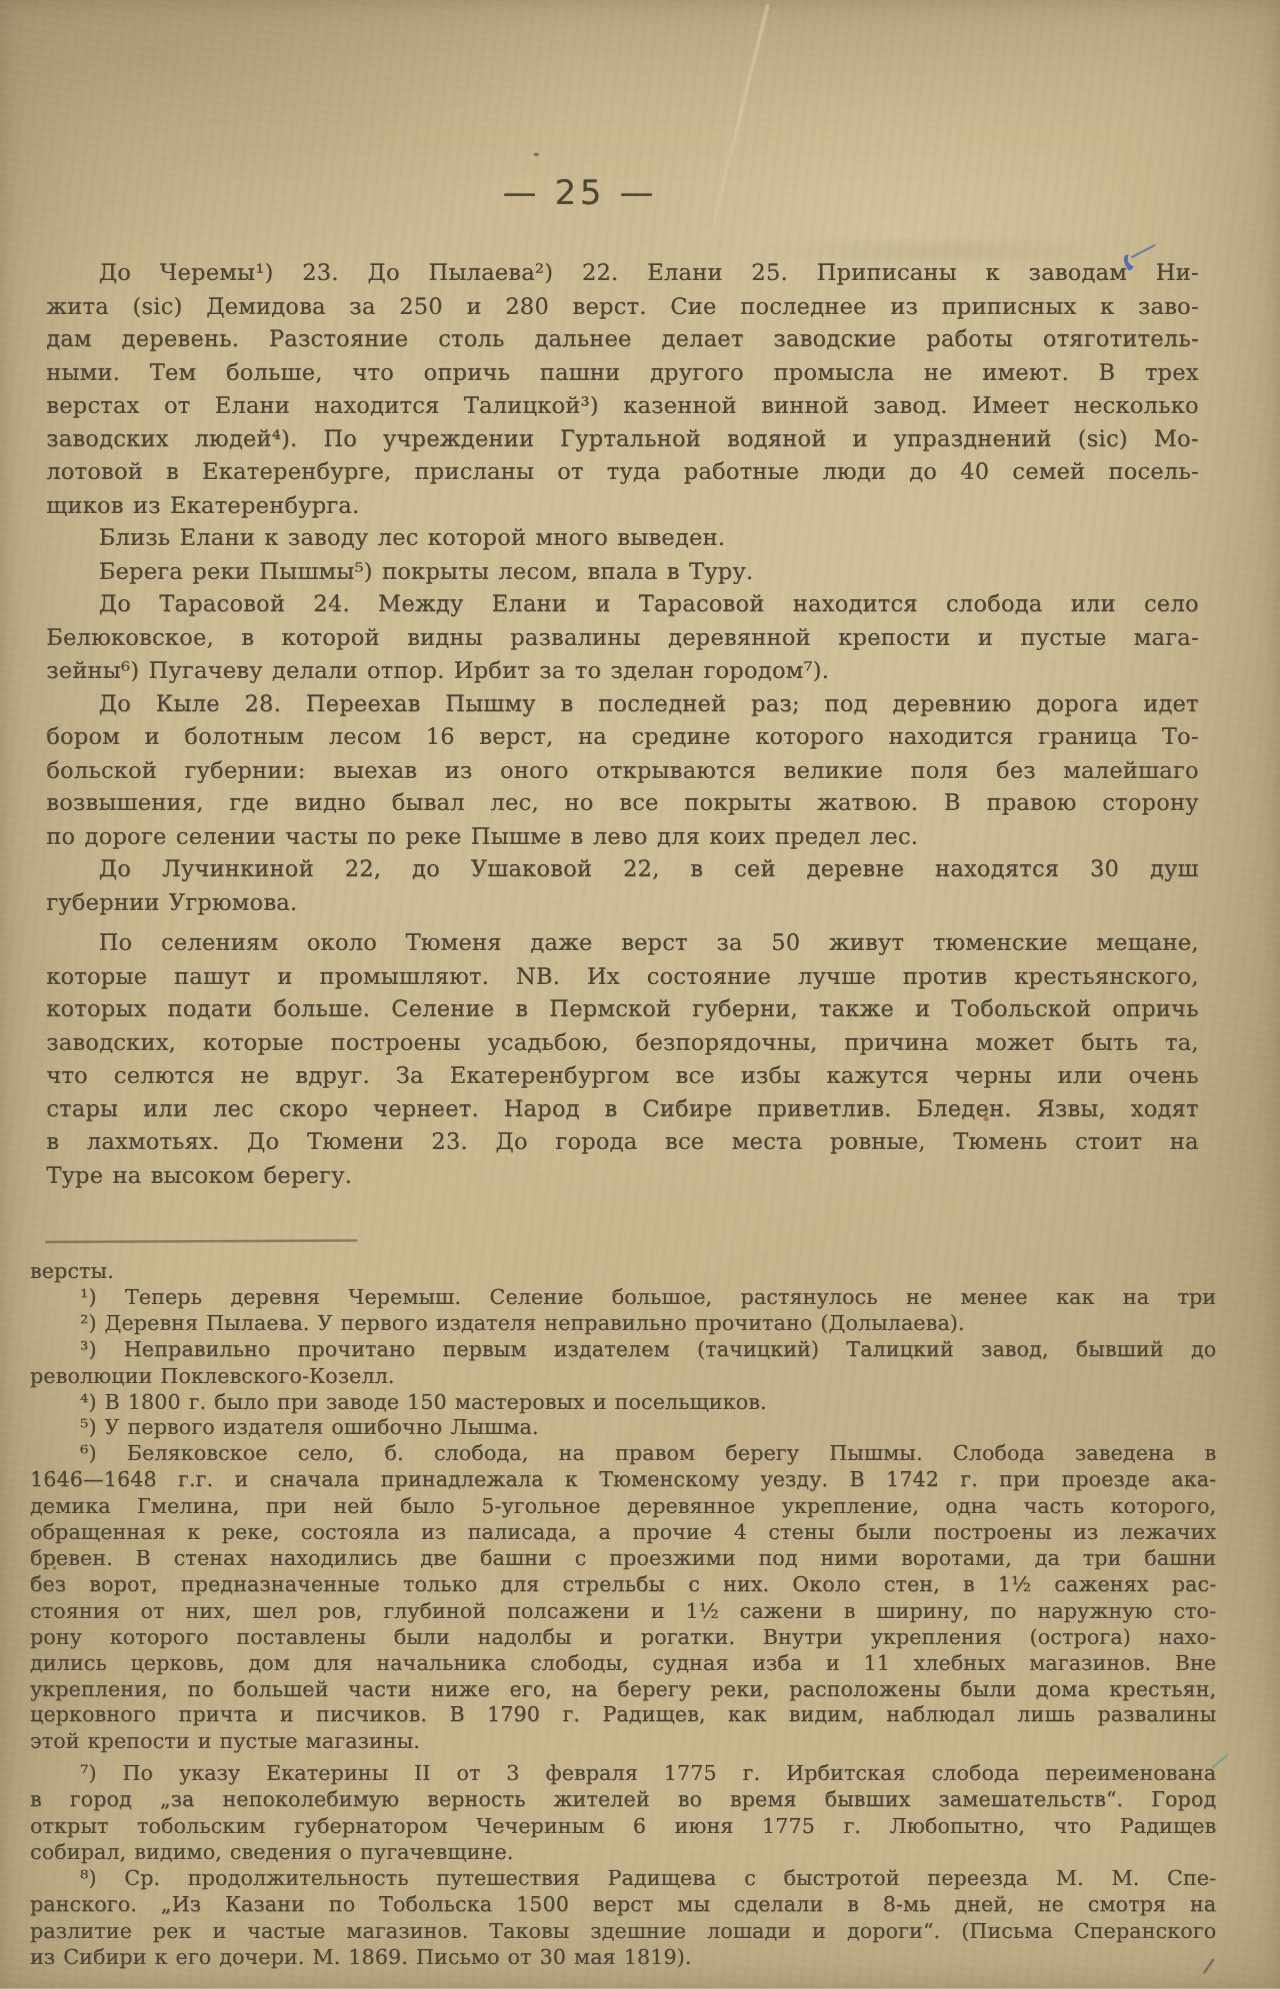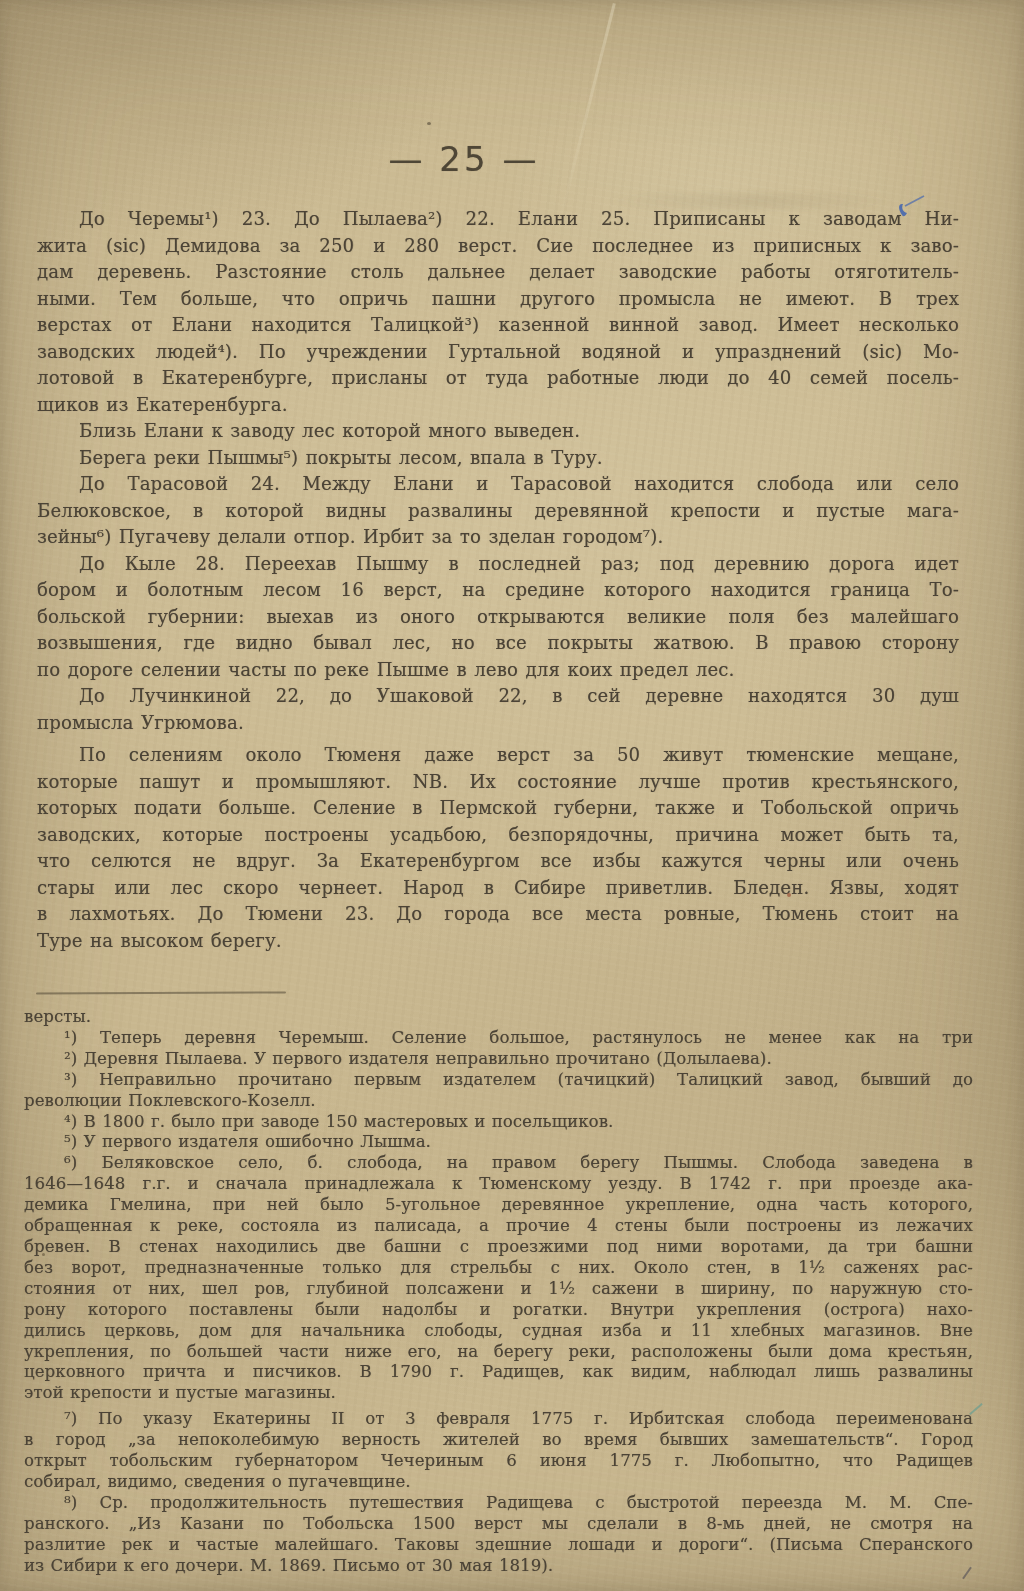--- a/index.html
+++ b/index.html
@@ -26,21 +26,21 @@
     position: absolute; inset: 0; pointer-events: none;
     background:
       repeating-linear-gradient(97deg, rgba(120,100,70,0.035) 0 3px, transparent 3px 9px),
       repeating-linear-gradient(9deg, rgba(255,250,230,0.03) 0 2px, transparent 2px 7px);
   }
   .header {
     position: absolute; top: 139px; left: 37px; width: 922px;
     text-align: center;
     transform: translateX(-34px);
     font-family: "DejaVu Sans", "Liberation Sans", sans-serif;
-    font-size: 34px; letter-spacing: 3px;
+    font-size: 27px; letter-spacing: 3px;
     color: #4e4636;
     text-shadow: 0 0 0.8px rgba(78,70,54,0.55);
   }
   .bodytext, .footnotes {
     position: absolute;
     color: #4b4336;
     text-shadow: 0.3px 0.3px 0.7px rgba(75,67,53,0.5);
   }
   .bodytext {
     top: 206px; left: 37px; width: 922px;
@@ -115,21 +115,21 @@
       <div class="line in end">Берега реки Пышмы⁵) покрыты лесом, впала в Туру.</div>
       <div class="line in">До Тарасовой 24. Между Елани и Тарасовой находится слобода или село</div>
       <div class="line">Белюковское, в которой видны развалины деревянной крепости и пустые мага-</div>
       <div class="line end">зейны⁶) Пугачеву делали отпор. Ирбит за то зделан городом⁷).</div>
       <div class="line in">До Кыле 28. Переехав Пышму в последней раз; под деревнию дорога идет</div>
       <div class="line">бором и болотным лесом 16 верст, на средине которого находится граница То-</div>
       <div class="line">больской губернии: выехав из оного открываются великие поля без малейшаго</div>
       <div class="line">возвышения, где видно бывал лес, но все покрыты жатвою. В правою сторону</div>
       <div class="line end">по дороге селении часты по реке Пышме в лево для коих предел лес.</div>
       <div class="line in">До Лучинкиной 22, до Ушаковой 22, в сей деревне находятся 30 душ</div>
-      <div class="line end">промысла Угрюмова.</div>
+      <div class="line end">губернии Угрюмова.</div>
       <div class="line in gap">По селениям около Тюменя даже верст за 50 живут тюменские мещане,</div>
       <div class="line">которые пашут и промышляют. NB. Их состояние лучше против крестьянского,</div>
       <div class="line">которых подати больше. Селение в Пермской губерни, также и Тобольской опричь</div>
       <div class="line">заводских, которые построены усадьбою, безпорядочны, причина может быть та,</div>
       <div class="line">что селются не вдруг. За Екатеренбургом все избы кажутся черны или очень</div>
       <div class="line">стары или лес скоро чернеет. Народ в Сибире приветлив. Бледен. Язвы, ходят</div>
       <div class="line">в лахмотьях. До Тюмени 23. До города все места ровные, Тюмень стоит на</div>
       <div class="line end">Туре на высоком берегу.</div>
     </div>
 
@@ -154,21 +154,21 @@
       <div class="line">дились церковь, дом для начальника слободы, судная изба и 11 хлебных магазинов. Вне</div>
       <div class="line">укрепления, по большей части ниже его, на берегу реки, расположены были дома крестьян,</div>
       <div class="line">церковного причта и писчиков. В 1790 г. Радищев, как видим, наблюдал лишь развалины</div>
       <div class="line end">этой крепости и пустые магазины.</div>
       <div class="line in gap">⁷) По указу Екатерины II от 3 февраля 1775 г. Ирбитская слобода переименована</div>
       <div class="line">в город „за непоколебимую верность жителей во время бывших замешательств“. Город</div>
       <div class="line">открыт тобольским губернатором Чечериным 6 июня 1775 г. Любопытно, что Радищев</div>
       <div class="line end">собирал, видимо, сведения о пугачевщине.</div>
       <div class="line in">⁸) Ср. продолжительность путешествия Радищева с быстротой переезда М. М. Спе-</div>
       <div class="line">ранского. „Из Казани по Тобольска 1500 верст мы сделали в 8-мь дней, не смотря на</div>
-      <div class="line">разлитие рек и частые малейшаго. Таковы здешние лошади и дороги“. (Письма Сперанского</div>
+      <div class="line">разлитие рек и частые магазинов. Таковы здешние лошади и дороги“. (Письма Сперанского</div>
       <div class="line end">из Сибири к его дочери. М. 1869. Письмо от 30 мая 1819).</div>
     </div>
 
   <svg class="ink-mark" width="40" height="30" viewBox="0 0 40 30">
     <path d="M12 25 C8 19 8 13 13 14 C11 18 13 22 17 23 C15 27 13 27 12 25 Z" fill="#3f63b0" opacity="0.85"></path>
     <path d="M15 16 L34 6" stroke="#3f63b0" stroke-width="1.8" opacity="0.65" fill="none"></path>
   </svg>
 
   <div class="speck sp1"></div>
   <div class="speck sp2"></div>

